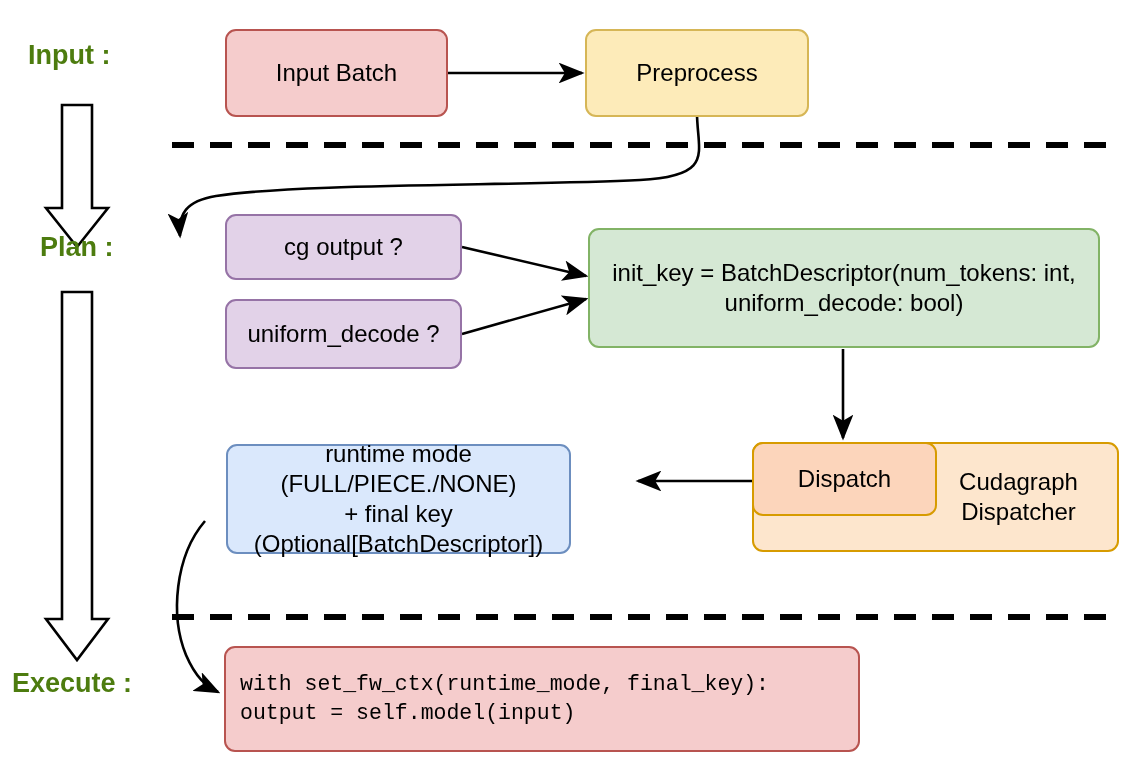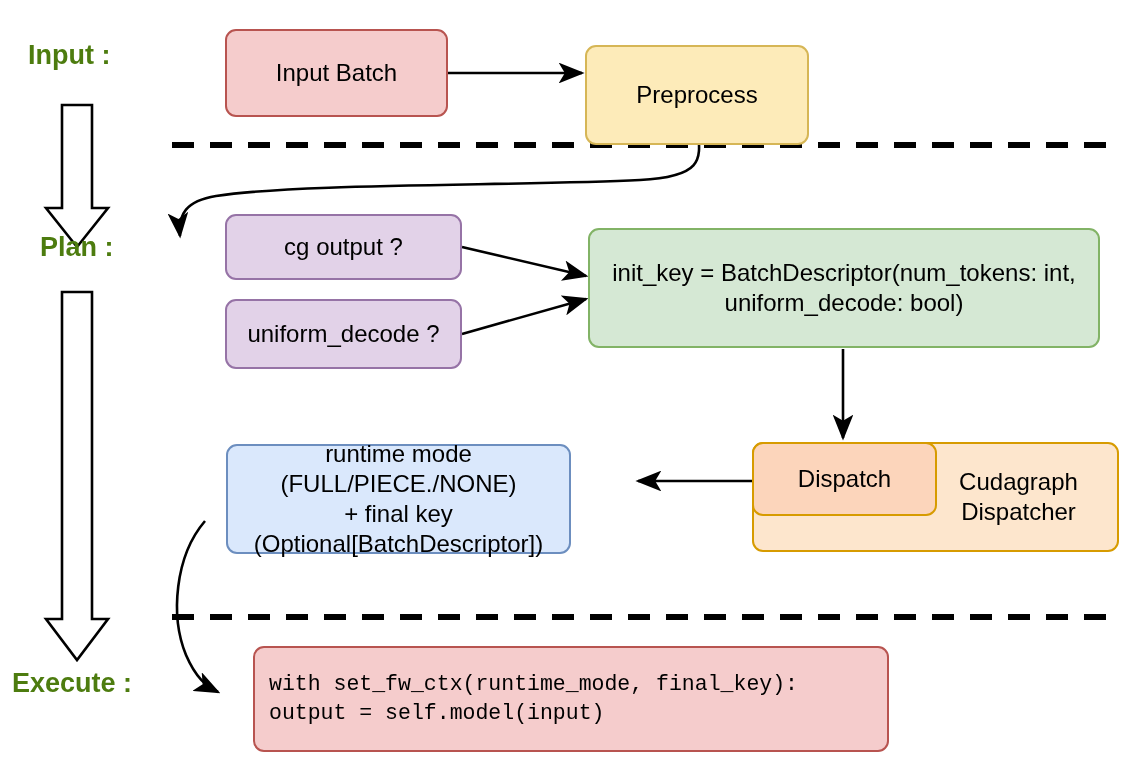--- a/index.html
+++ b/index.html
@@ -87,36 +87,36 @@
 
     <path d="M205,521 C175,556 170,616 186,655 C196,678 206,686 218,692" fill="none" stroke="#000" stroke-width="2.6" marker-end="url(#arrowhead)"></path>
   </svg>
 
   <div class="stage-label" style="left:28px; top:40px;">Input :</div>
   <div class="stage-label" style="left:40px; top:232px;">Plan :</div>
   <div class="stage-label" style="left:12px; top:668px;">Execute :</div>
 
   <div class="node" style="left:225px; top:29px; width:223px; height:88px; background:#f5cccc; border-color:#b85450;">Input Batch</div>
 
-  <div class="node" style="left:585px; top:45px; width:224px; height:100px; background:#fdebb9; border-color:#d6b656;">Preprocess</div>
+  <div class="node" style="left:585px; top:29px; width:224px; height:88px; background:#fdebb9; border-color:#d6b656;">Preprocess</div>
 
   <div class="node" style="left:225px; top:214px; width:237px; height:66px; background:#e2d2e8; border-color:#9673a6;">cg output ?</div>
 
   <div class="node" style="left:225px; top:299px; width:237px; height:70px; background:#e2d2e8; border-color:#9673a6;">uniform_decode ?</div>
 
   <div class="node" style="left:588px; top:228px; width:512px; height:120px; background:#d5e8d4; border-color:#82b366;">init_key = BatchDescriptor(num_tokens: int,
 uniform_decode: bool)</div>
 
   <div class="node" style="left:752px; top:442px; width:367px; height:110px; background:#fde6cd; border-color:#d79b00;
               align-items:center; justify-content:flex-end; padding-right:16px;">
     <span style="white-space:pre-line; display:block; width:165px; text-align:center;">Cudagraph
 Dispatcher</span>
   </div>
 
   <div class="node" style="left:752px; top:442px; width:185px; height:74px; background:#fcd5bb; border-color:#d79b00;">Dispatch</div>
 
   <div class="node" style="left:226px; top:444px; width:345px; height:110px; background:#dae8fc; border-color:#6c8ebf;">runtime mode (FULL/PIECE./NONE)
 + final key (Optional[BatchDescriptor])</div>
 
-  <div class="node code-node" style="left:224px; top:646px; width:636px; height:106px; background:#f5cccc; border-color:#b85450;margin-left:29px;">with set_fw_ctx(runtime_mode, final_key):
+  <div class="node code-node" style="left:224px; top:646px; width:636px; height:106px; background:#f5cccc; border-color:#b85450;">with set_fw_ctx(runtime_mode, final_key):
     output = self.model(input)</div>
 
 </div>
 
 </body></html>

